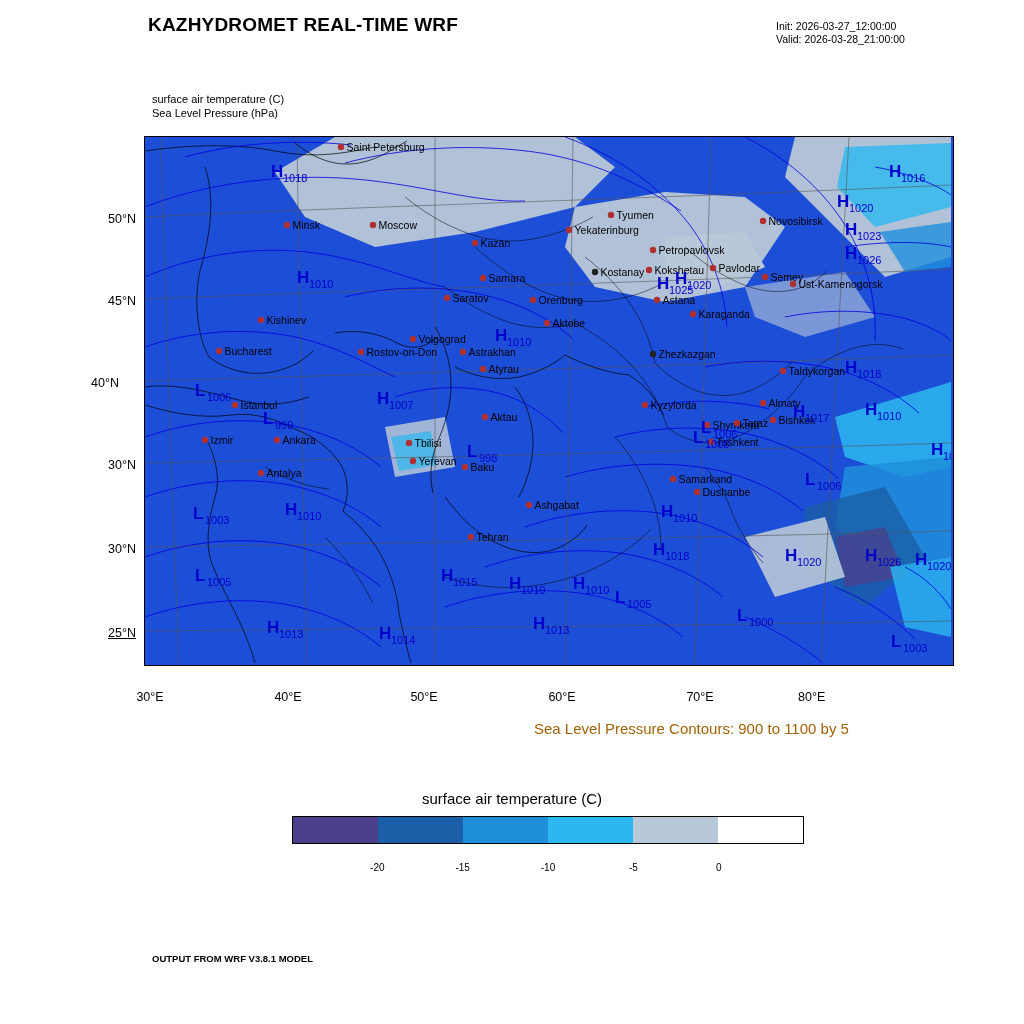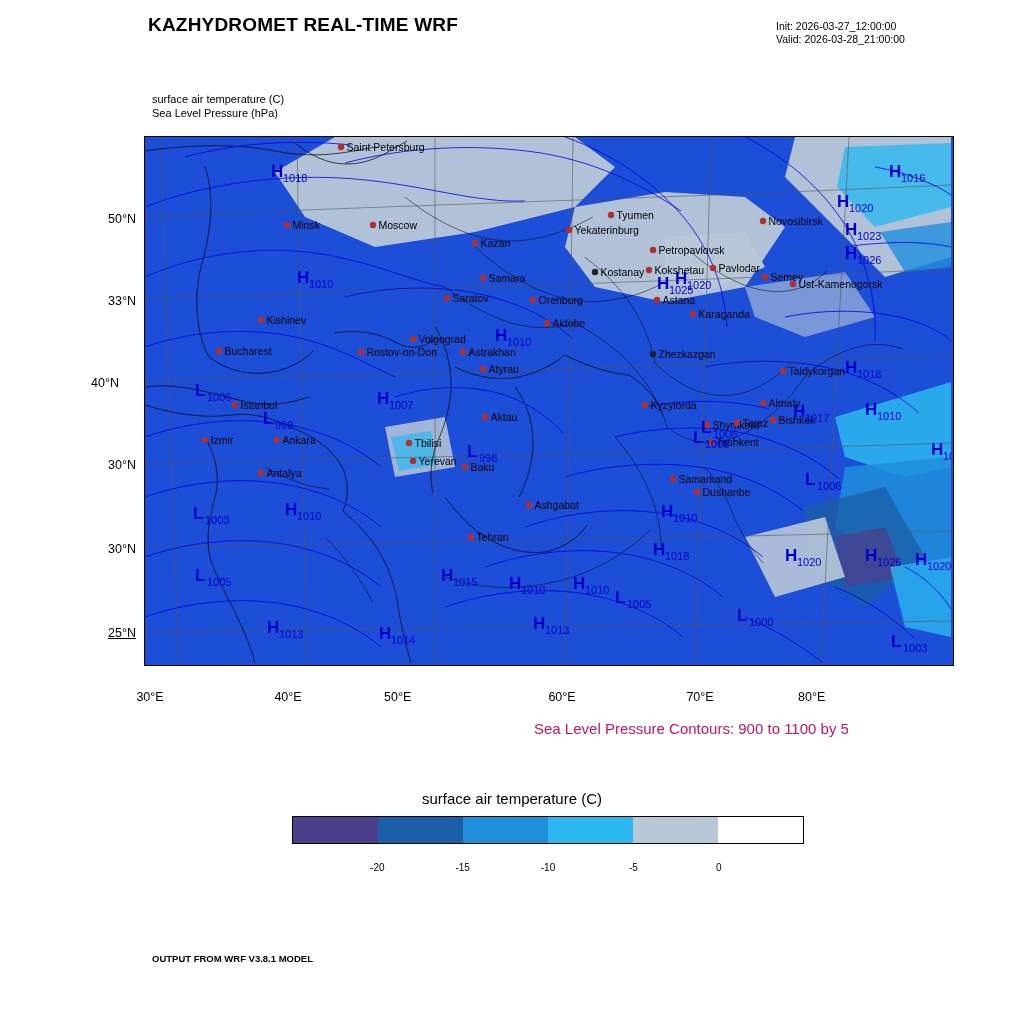--- a/index.html
+++ b/index.html
@@ -10,21 +10,21 @@
   #field-labels{left:152px;top:92px;font-size:11px;line-height:14px;}
   #map-frame{left:144px;top:136px;width:808px;height:528px;border:1px solid #000;background:#1d4ed8;overflow:hidden;}
   #map-svg{position:absolute;left:0;top:0;}
   .axis-label{font-size:12.5px;}
   .lat-label{text-align:right;}
   #cbar-title{left:0;top:790px;width:1024px;text-align:center;font-size:15px;}
   #cbar{left:292px;top:816px;width:512px;height:28px;display:flex;border:1px solid #000;box-sizing:border-box;}
   #cbar div{flex:1;height:100%;}
   #cbar-ticks{left:292px;top:862px;width:512px;height:18px;}
   #cbar-ticks span{position:absolute;font-size:10px;transform:translateX(-50%);}
-  #contour-note{left:534px;top:720px;font-size:15px;color:#be185d;}
+  #contour-note{left:534px;top:720px;font-size:15px;color:#a16207;}
   #footer{left:152px;top:952px;font-size:9.5px;font-weight:bold;line-height:13px;}
   text{font-family:"Liberation Sans",sans-serif;}
   .cityname{font-size:10.5px;fill:#000;}
   .hl{font-size:17px;font-weight:bold;fill:#0000cc;}
   .hlnum{font-size:11px;fill:#0000cc;}
   .gridline{stroke:#555;stroke-width:0.6;fill:none;}
   .coast{stroke:#000;stroke-width:0.7;fill:none;}
   .border{stroke:#000;stroke-width:0.5;fill:none;}
   .isobar{stroke:#0000dd;stroke-width:0.8;fill:none;}
 </style>
@@ -37,29 +37,29 @@
   <div>Init: 2026-03-27_12:00:00</div>
   <div>Valid: 2026-03-28_21:00:00</div>
 </div>
 
 <div class="abs" id="field-labels">
   <div>surface air temperature   (C)</div>
   <div>Sea Level Pressure   (hPa)</div>
 </div>
 
 <div class="abs axis-label lat-label" style="left:74px;top:212px;width:62px;">50°N</div>
-<div class="abs axis-label lat-label" style="left:74px;top:294px;width:62px;">33°N</div>
+<div class="abs axis-label lat-label" style="left:74px;top:294px;width:62px;">45°N</div>
 <div class="abs axis-label lat-label" style="left:74px;top:376px;width:62px;text-align:center;">40°N</div>
 <div class="abs axis-label lat-label" style="left:74px;top:458px;width:62px;">30°N</div>
 <div class="abs axis-label lat-label" style="left:74px;top:542px;width:62px;">30°N</div>
 <div class="abs axis-label lat-label" style="left:74px;top:626px;width:62px;text-decoration:underline;">25°N</div>
 
 <div class="abs axis-label" style="left:110px;top:690px;width:80px;text-align:center;">30°E</div>
 <div class="abs axis-label" style="left:248px;top:690px;width:80px;text-align:center;">40°E</div>
-<div class="abs axis-label" style="left:384px;top:690px;width:80px;">50°E</div>
+<div class="abs axis-label" style="left:384px;top:690px;width:80px;text-align:center;">50°E</div>
 <div class="abs axis-label" style="left:522px;top:690px;width:80px;text-align:center;">60°E</div>
 <div class="abs axis-label" style="left:660px;top:690px;width:80px;text-align:center;">70°E</div>
 <div class="abs axis-label" style="left:798px;top:690px;width:80px;text-align:left;">80°E</div>
 
 <div id="map-frame" class="abs">
   <svg id="map-svg" width="806" height="526" viewBox="0 0 806 526">
 
     <g>
       <path d="M190,0 L430,0 L470,30 L430,70 L330,95 L230,110 L160,80 L130,35 Z" fill="#b9c8d8" opacity="0.95"></path>
       <path d="M430,70 L520,55 L600,60 L640,90 L600,150 L520,165 L450,150 L420,110 Z" fill="#b9c8d8" opacity="0.95"></path>

